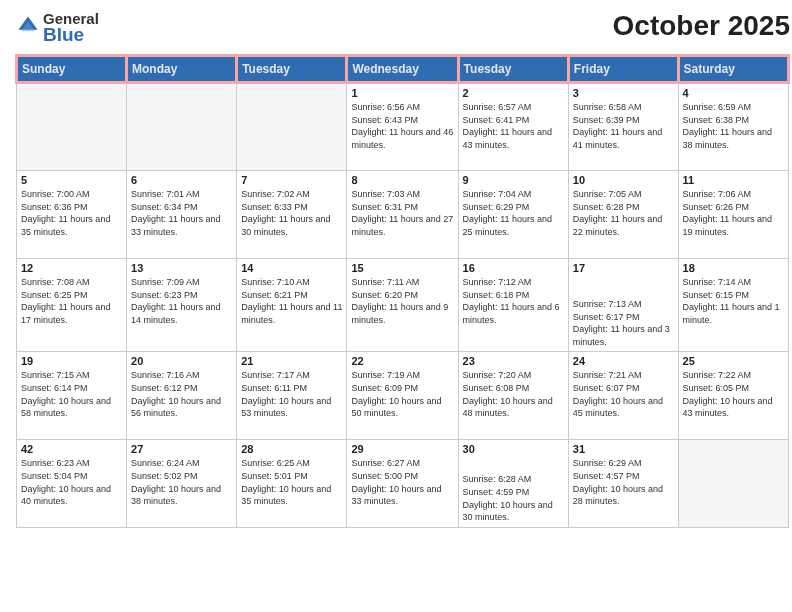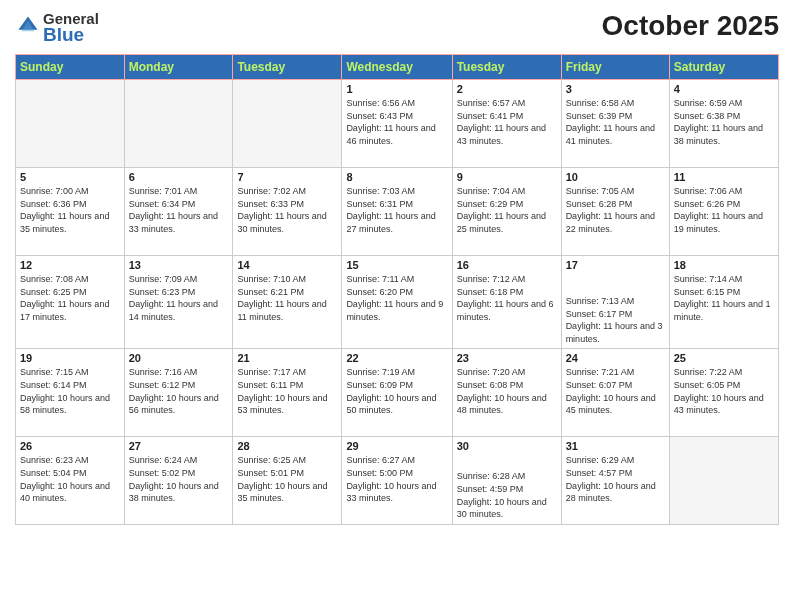--- a/index.html
+++ b/index.html
@@ -7,21 +7,21 @@
       font-family: Arial, sans-serif;
       background: #fff;
       width: 792px;
       height: 612px;
       overflow: hidden;
     }
     .page {
       width: 792px;
       height: 612px;
       background: #fff;
-      padding: 10px 13px 10px 15px;
+      padding: 10px 2px 10px 15px;
     }
     .header {
       display: flex;
       justify-content: space-between;
       align-items: flex-start;
       margin-bottom: 8px;
     }
     .logo {
       display: flex;
       align-items: center;
@@ -44,26 +44,26 @@
       font-weight: normal;
       color: #444;
     }
     .calendar {
       width: 100%;
       border-collapse: collapse;
       border: 1px solid #ccc;
     }
     .calendar th {
       background: #2e6db4;
-      color: #bef264;
+      color: #e5e5e5;
       font-size: 12px;
       font-weight: bold;
       padding: 5px 4px;
       text-align: left;
-      border: 1px solid #fca5a5;
+      border: 3px solid #fca5a5;
     }
     .calendar td {
       vertical-align: top;
       border: 1px solid #ccc;
       padding: 3px 4px;
       width: 113px;
       height: 88px;
       font-size: 9.5px;
       color: #333;
       background: #fff;
@@ -275,21 +275,21 @@
           </td>
           <td>
             <span class="day-number">25</span>
             <div class="day-info" style="white-space: pre-line;">Sunrise: 7:22 AM
 Sunset: 6:05 PM
 Daylight: 10 hours and 43 minutes.</div>
           </td>
         </tr>
         <tr>
           <td>
-            <span class="day-number">26</span>
+            <span class="day-number">42</span>
             <div class="day-info" style="white-space: pre-line;">Sunrise: 6:23 AM
 Sunset: 5:04 PM
 Daylight: 10 hours and 40 minutes.</div>
           </td>
           <td>
             <span class="day-number">27</span>
             <div class="day-info" style="white-space: pre-line;">Sunrise: 6:24 AM
 Sunset: 5:02 PM
 Daylight: 10 hours and 38 minutes.</div>
           </td>

